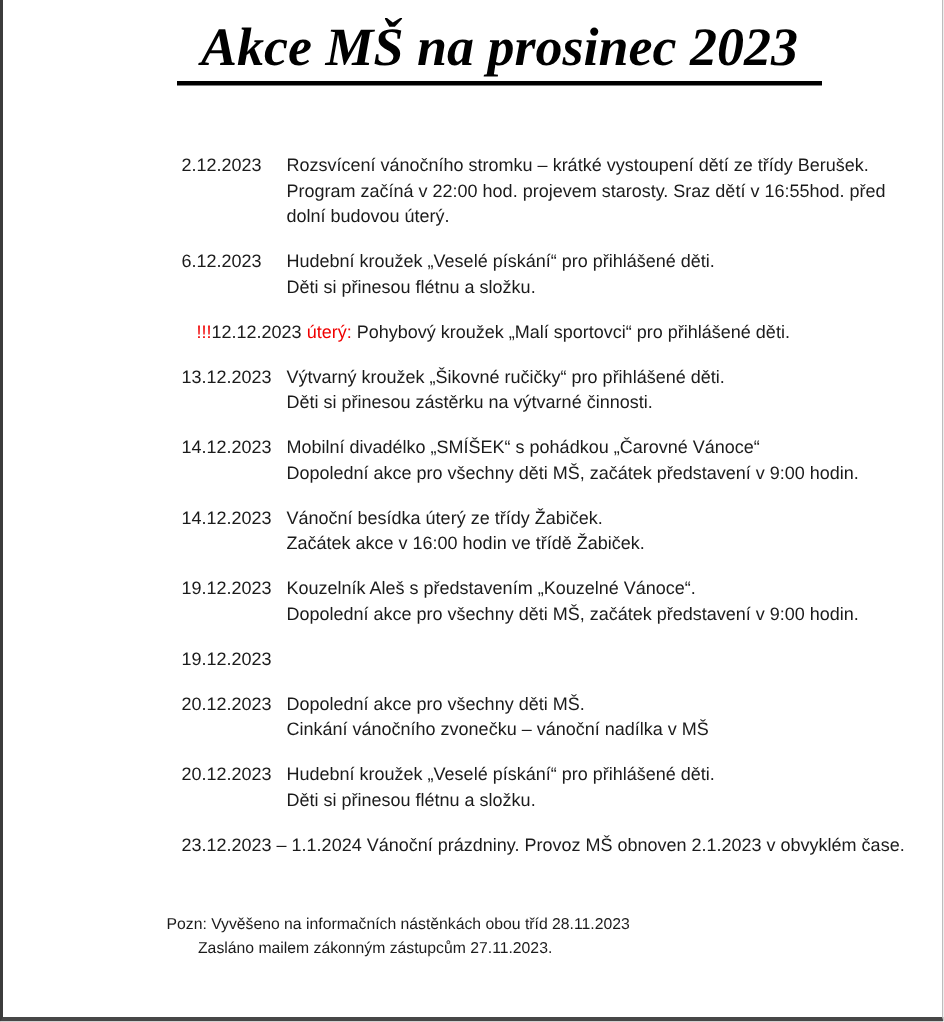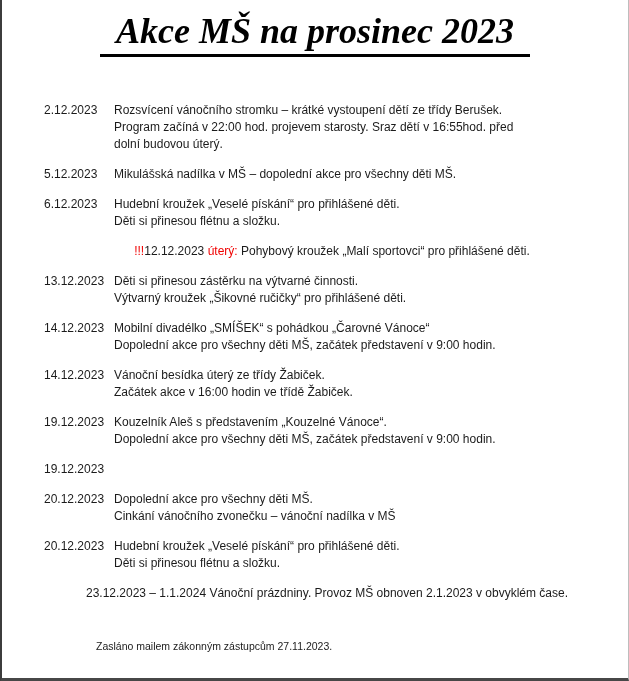--- a/index.html
+++ b/index.html
@@ -8,44 +8,45 @@
     width: 629px;
     height: 681px;
     box-sizing: border-box;
     background: #ffffff;
     border-left: 2px solid #3c3c3c;
     border-right: 1px solid #bdbdbd;
     border-bottom: 3px solid #474747;
     overflow: hidden;
     font-family: "Liberation Sans", "DejaVu Sans", sans-serif;
     color: #1b1b1b;
+    padding-left: 36px;
   }
   .title-wrap { text-align: center; padding-top: 11px; }
   .doc-title {
     display: inline-block;
     font-family: "Liberation Serif", "DejaVu Serif", serif;
     font-weight: bold;
     font-style: italic;
     font-size: 36px;
     line-height: 41px;
     color: #000000;
     border-bottom: 3px solid #000000;
     padding: 0 16px 2px 16px;
   }
-  .events { margin: 45px 18px 0 42px; }
+  .events { margin: 45px 18px 0 83px; }
   .entry {
     display: flex;
     margin-bottom: 13px;
     font-size: 12px;
     line-height: 17px;
   }
   .entry .date { width: 70px; flex: none; }
   .entry .desc { flex: 1 1 auto; min-width: 0; }
   .entry .line { white-space: nowrap; }
-  .entry.flow { display: block; white-space: nowrap; text-align: center; }
+  .entry.flow { display: block; white-space: nowrap; }
   .entry.flow.indent { padding-left: 10px; }
   .b { font-weight: normal; }
   .r { color: var(--accent-red, #f00000); }
   .footer {
     margin: 36px 0 0 73px;
     font-size: 10.5px;
     line-height: 16px;
     white-space: nowrap;
   }
   .footer .l2 { margin-left: 21px; }
@@ -62,40 +63,34 @@
   <div class="events">
       <div class="entry">
         <div class="date">2.12.2023</div>
         <div class="desc">
           <div class="line"><span class="b">Rozsvícení vánočního stromku</span><span> – krátké vystoupení dětí ze třídy Berušek.</span></div>
           <div class="line"><span>Program začíná v 22:00 hod. projevem starosty. Sraz dětí v 16:55hod. před</span></div>
           <div class="line"><span>dolní budovou úterý.</span></div>
         </div>
       </div>
       <div class="entry">
-        <div class="date">5.12.2023</div>
-        <div class="desc">
-          <div class="line"><span class="b">Mikulášská nadílka</span><span> v MŠ – dopolední akce pro všechny děti MŠ.</span></div>
-        </div>
-      </div>
-      <div class="entry">
         <div class="date">6.12.2023</div>
         <div class="desc">
           <div class="line"><span class="b">Hudební kroužek</span><span> „Veselé pískání“ pro přihlášené děti.</span></div>
           <div class="line"><span>Děti si přinesou flétnu a složku.</span></div>
         </div>
       </div>
       <div class="entry flow indent">
         <div class="line"><span class="b r">!!!</span><span>12.12.2023 </span><span class="b r">úterý:</span><span> </span><span class="b">Pohybový kroužek</span><span> „Malí sportovci“ pro přihlášené děti.</span></div>
       </div>
       <div class="entry">
         <div class="date">13.12.2023</div>
         <div class="desc">
+          <div class="line"><span class="b">Výtvarný kroužek</span><span> „Šikovné ručičky“ pro přihlášené děti.</span></div>
           <div class="line"><span>Děti si přinesou zástěrku na výtvarné činnosti.</span></div>
-          <div class="line"><span class="b">Výtvarný kroužek</span><span> „Šikovné ručičky“ pro přihlášené děti.</span></div>
         </div>
       </div>
       <div class="entry">
         <div class="date">14.12.2023</div>
         <div class="desc">
           <div class="line"><span>Mobilní divadélko „SMÍŠEK“ s pohádkou </span><span class="b">„Čarovné Vánoce“</span></div>
           <div class="line"><span>Dopolední akce pro všechny děti MŠ, začátek představení v 9:00 hodin.</span></div>
         </div>
       </div>
       <div class="entry">
@@ -130,16 +125,17 @@
           <div class="line"><span class="b">Hudební kroužek</span><span> „Veselé pískání“ pro přihlášené děti.</span></div>
           <div class="line"><span>Děti si přinesou flétnu a složku.</span></div>
         </div>
       </div>
       <div class="entry flow">
         <div class="line"><span>23.12.2023 – 1.1.2024 Vánoční prázdniny. Provoz MŠ obnoven 2.1.2023 v obvyklém čase.</span></div>
       </div>
     </div>
 
   <div class="footer">
+    <div class="l1">Pozn: Vyvěšeno na informačních nástěnkách obou tříd 28.11.2023</div>
     <div class="l2">Zasláno mailem zákonným zástupcům 27.11.2023.</div>
   </div>
 
 </div>
 
 </body></html>

